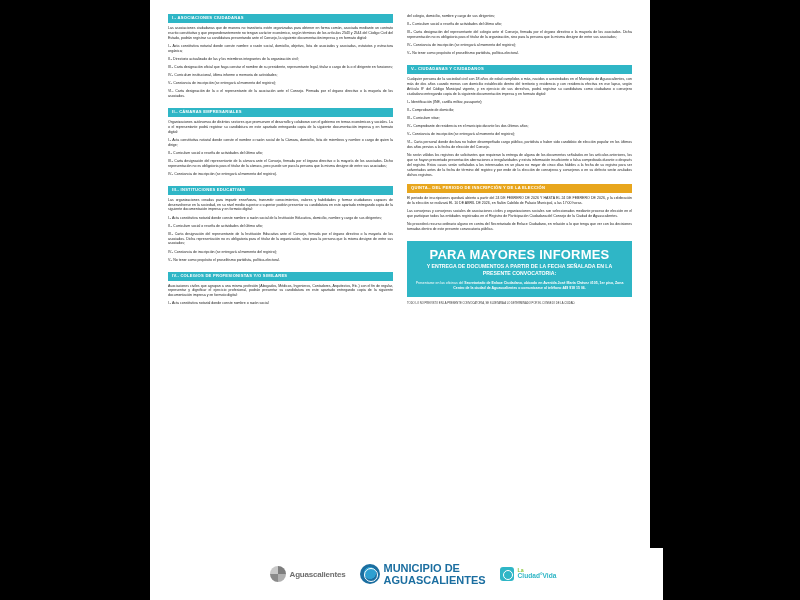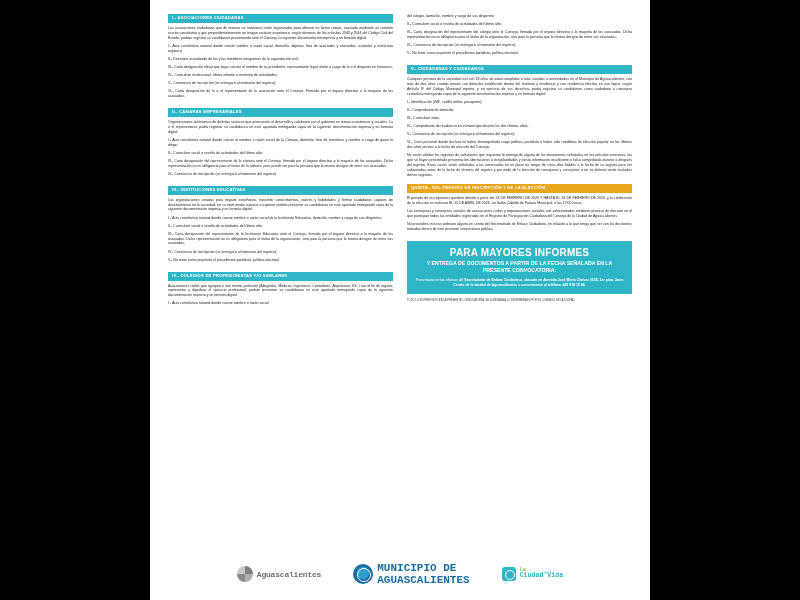--- a/index.html
+++ b/index.html
@@ -25,31 +25,31 @@
     margin:0 0 3.2px 0;font-size:3.55px;line-height:1.38;color:#222;
     text-align:justify;
   }
   .gap{height:6px;}
   .gap-s{height:3px;}
   
   .promo{
     background:#2fb6c6;color:#ffffff;text-align:center;padding:7px 8px 6px 8px;
     margin-top:6px;
   }
-  .promo .t1{font-size:10px;font-weight:bold;letter-spacing:.2px;line-height:1.05;}
+  .promo .t1{font-size:13px;font-weight:bold;letter-spacing:.2px;line-height:1.05;}
   .promo .t2{font-size:5.2px;font-weight:bold;line-height:1.25;margin-top:2px;}
   .promo .t3{font-size:3.5px;line-height:1.4;margin-top:5px;color:#fff;text-align:center;}
   .promo .t3 b{font-weight:bold;}
   .note{
     font-size:2.7px;line-height:1.35;color:#333;margin-top:5px;text-align:justify;
   }
   
   .footer{
-    position:absolute;left:0;bottom:0;width:100%;height:52px;background:#ffffff;
-    display:flex;align-items:center;justify-content:center;gap:32px;font-family:Liberation Mono, monospace;
+    position:absolute;left:13px;bottom:0;width:100%;height:52px;background:#ffffff;
+    display:flex;align-items:center;justify-content:center;gap:14px;
   }
   .logo{display:flex;align-items:center;gap:4px;}
   .logo-ags .mark{
     width:16px;height:16px;border-radius:50%;
     background:conic-gradient(#7d7d7d 0 25%,#b0b0b0 0 50%,#8a8a8a 0 75%,#c8c8c8 0 100%);
   }
   .logo-ags .txt{font-size:8px;color:#6e6e6e;font-weight:bold;letter-spacing:-.2px;}
   .logo-mun .mark{
     width:20px;height:20px;border-radius:50%;
     background:radial-gradient(circle at 50% 45%, #2e9fd0 0 40%, #1b6ea0 41% 100%);

